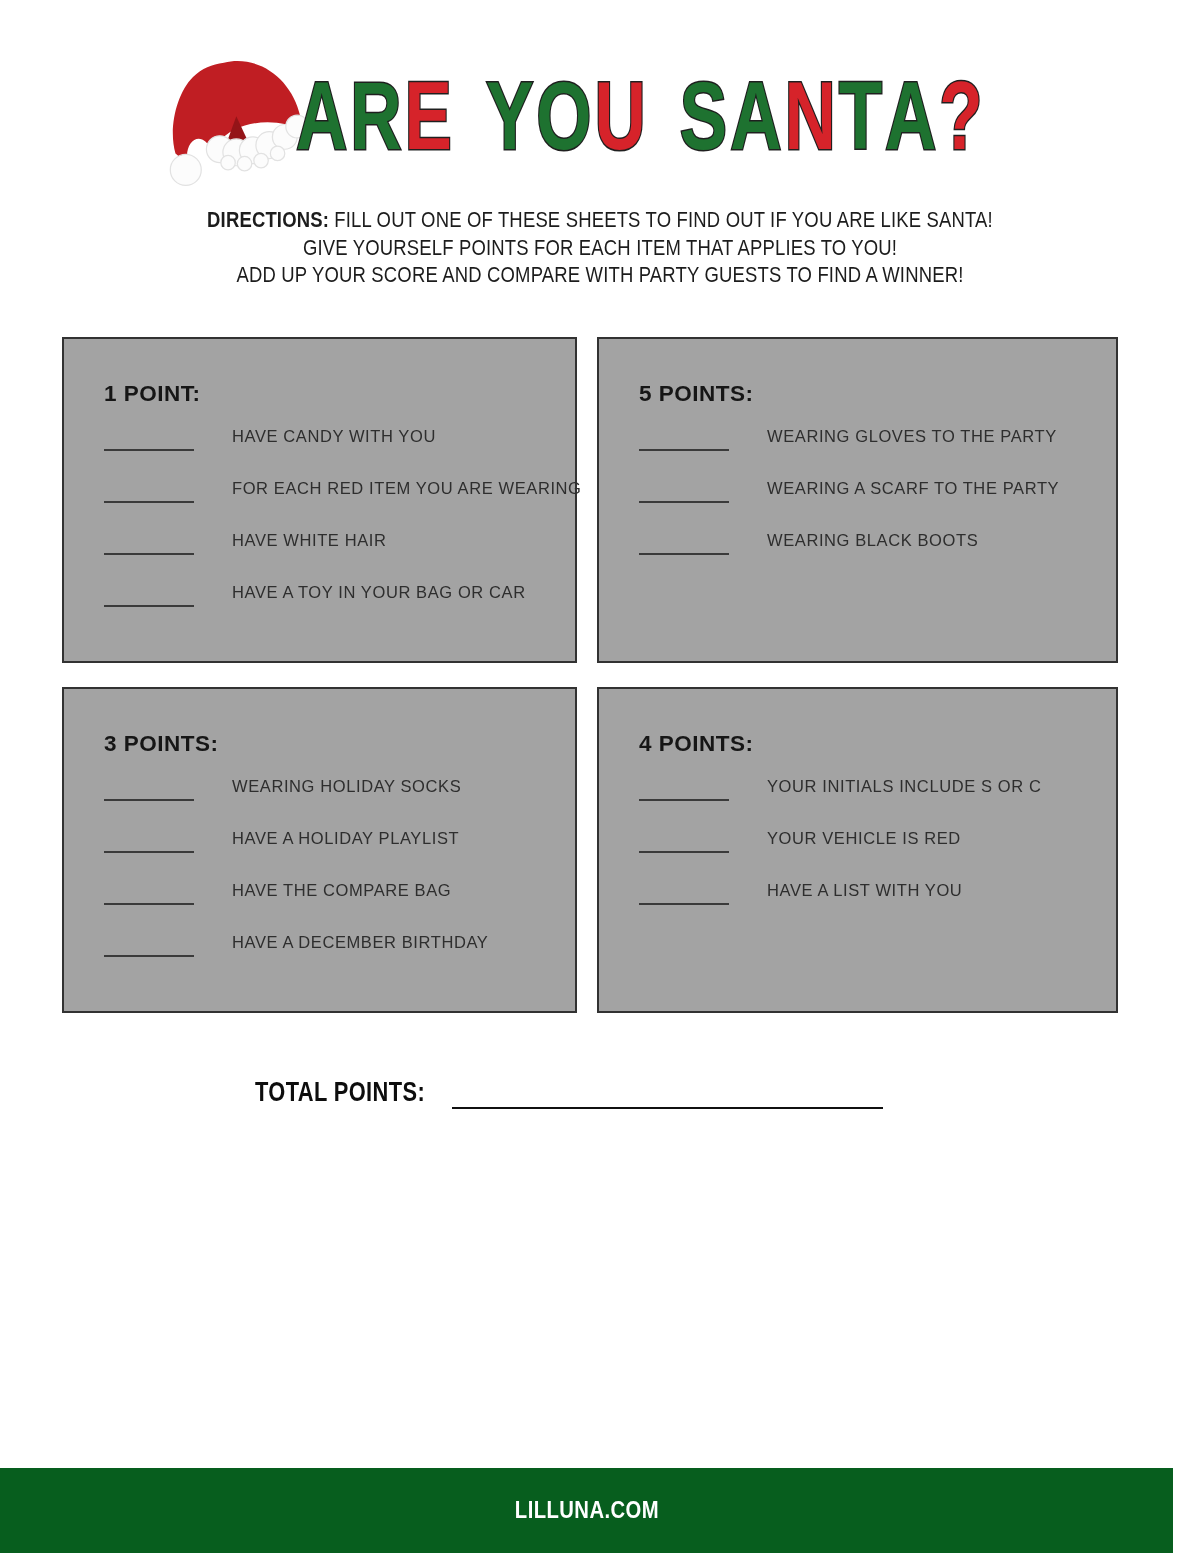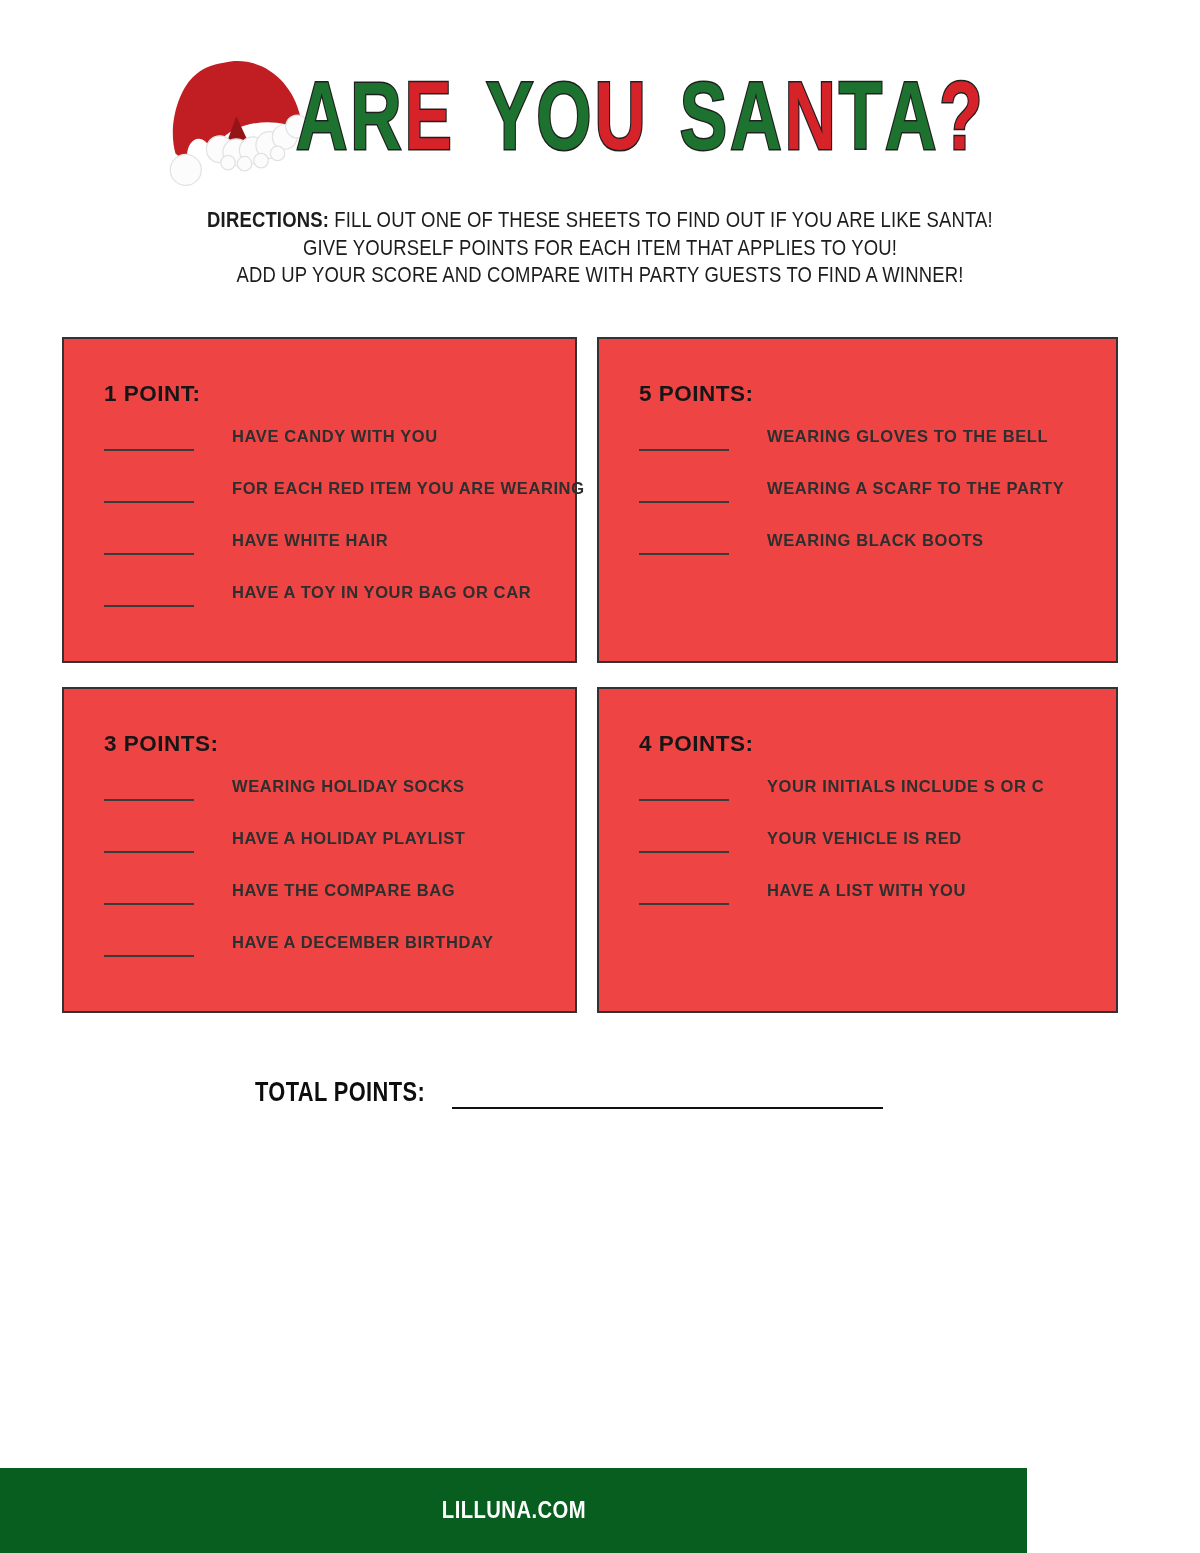--- a/index.html
+++ b/index.html
@@ -31,50 +31,50 @@
     transform:scaleX(0.84); transform-origin:center top; letter-spacing:0.2px;
   }
   .directions b { font-weight:bold; }
 
   
   .boxes {
     position:absolute; left:62px; top:337px; width:1056px;
     display:grid; grid-template-columns:515px 521px; grid-template-rows:326px 326px;
     column-gap:20px; row-gap:24px;
   }
-  .box { border:2px solid #323232; background:#ef4444; box-sizing:border-box; }
+  .box { border:2px solid #323232; background:#a3a3a3; box-sizing:border-box; }
   .box-heading {
     margin:42px 0 10px 40px; font-size:22.5px; font-weight:bold;
     color:#161616; letter-spacing:0.5px;
   }
   .rows { margin-left:40px; }
   .row  { position:relative; height:52px; }
   .blank {
     position:absolute; left:0; top:32px; width:90px; height:0;
     border-bottom:2px solid #3a3a3a;
   }
   .item {
     position:absolute; left:128px; top:10px; font-size:16.5px;
-    letter-spacing:0.6px; color:#2e2e2e; white-space:nowrap;font-weight:bold;
+    letter-spacing:0.6px; color:#2e2e2e; white-space:nowrap;
   }
 
   
   .total-label {
     position:absolute; left:255px; top:1076px; font-size:28px; font-weight:bold;
     color:#0d0d0d; letter-spacing:0.5px;
     transform:scaleX(0.78); transform-origin:left top; white-space:nowrap;
   }
   .total-line {
     position:absolute; left:452px; top:1107px; width:431px; height:0;
     border-top:2px solid #101010;
   }
 
   
   .footer {
-    position:absolute; left:0; top:1468px; width:1027px; height:85px;
+    position:absolute; left:0; top:1468px; width:1173px; height:85px;
     background:var(--footer-green, #075e1e);
     display:flex; align-items:center; justify-content:center;
   }
   .footer-text {
     color:#ffffff; font-size:23px; font-weight:bold; letter-spacing:0.5px;
     transform:scaleX(0.88);
   }
 </style>
 </head>
 <body>
@@ -144,21 +144,21 @@
           <div class="item">HAVE A TOY IN YOUR BAG OR CAR</div>
         </div>
       </div>
     </div>
 
     <div class="box">
       <div class="box-heading">5 POINTS:</div>
       <div class="rows">
         <div class="row">
           <div class="blank"></div>
-          <div class="item">WEARING GLOVES TO THE BELL</div>
+          <div class="item">WEARING GLOVES TO THE PARTY</div>
         </div>
         <div class="row">
           <div class="blank"></div>
           <div class="item">WEARING A SCARF TO THE PARTY</div>
         </div>
         <div class="row">
           <div class="blank"></div>
           <div class="item">WEARING BLACK BOOTS</div>
         </div>
       </div>

